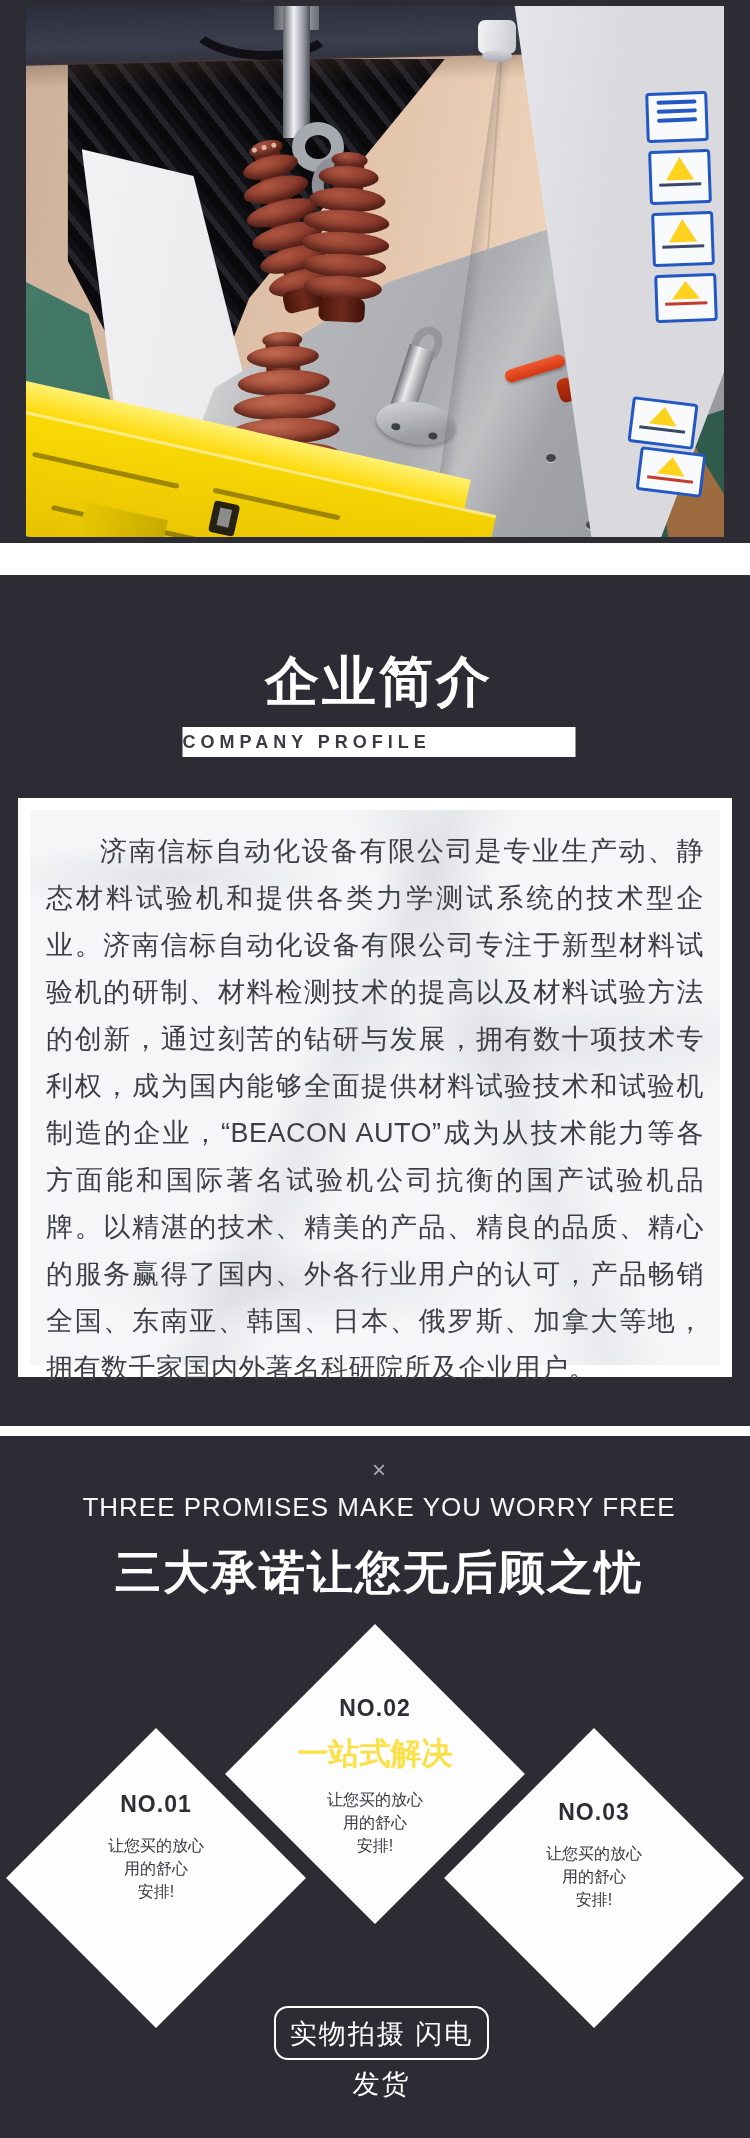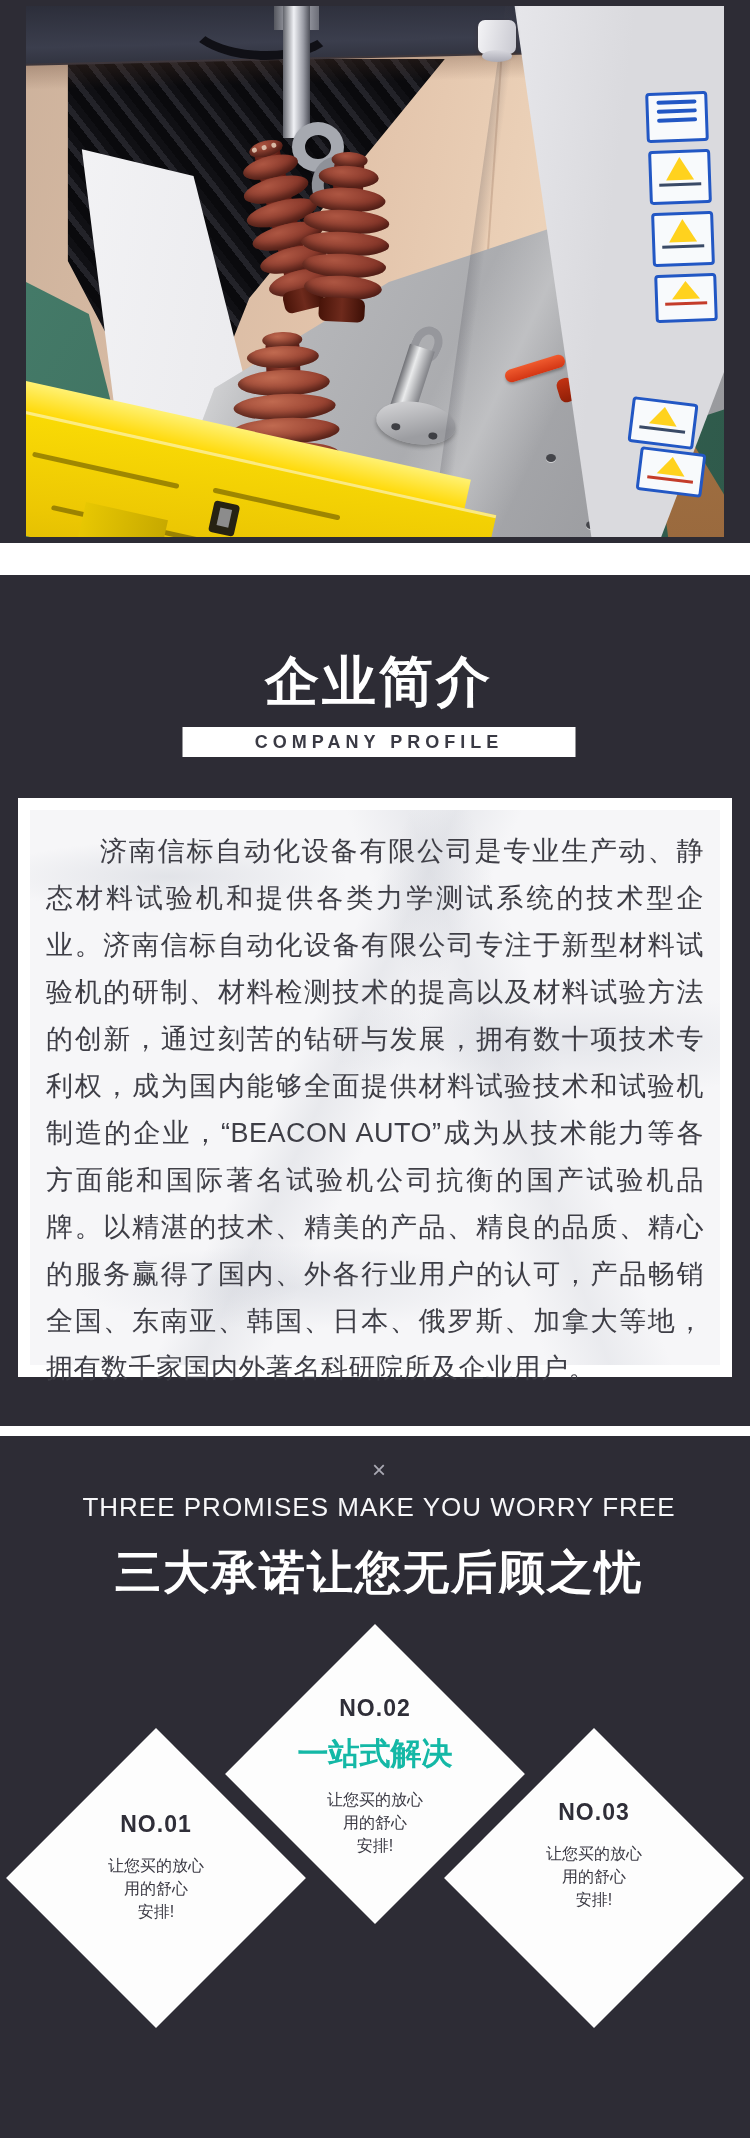--- a/index.html
+++ b/index.html
@@ -87,21 +87,21 @@
   .gap1{height:32px;background:#ffffff;}
   .gap2{height:10px;background:#ffffff;}
 
   
   .sec{position:relative;background:#2d2c35;width:718px;padding-left:40px;}
   .sec1{height:851px;}
   .sec2{height:702px;}
   .sec-title{position:absolute;top:76px;left:0;width:100%;text-align:center;margin:0;
         color:#ffffff;font-size:54px;line-height:60px;font-weight:bold;letter-spacing:3px;}
   .sub-bar{position:absolute;top:152px;left:50%;transform:translateX(-50%);width:393px;height:30px;background:#ffffff;
-        text-align:center;line-height:31px;color:#3a3a44;font-size:18px;font-weight:bold;letter-spacing:5px;}
+        line-height:31px;color:#3a3a44;font-size:18px;font-weight:bold;letter-spacing:5px;}
   .intro-box{position:absolute;top:223px;left:18px;width:714px;height:579px;background:#ffffff;box-sizing:border-box;}
   .marble{position:absolute;inset:12px;background-color:#f6f6f8;
         background-image:
           radial-gradient(ellipse 300px 60px at 20% 12%,rgba(172,178,190,.28),transparent 60%),
           radial-gradient(ellipse 420px 90px at 78% 42%,rgba(168,174,188,.22),transparent 60%),
           radial-gradient(ellipse 360px 70px at 38% 86%,rgba(168,174,188,.22),transparent 60%),
           linear-gradient(115deg,transparent 40%,rgba(158,164,178,.16) 45%,transparent 52%),
           linear-gradient(70deg,transparent 58%,rgba(158,164,178,.14) 65%,transparent 72%);}
   .intro-text{margin:0;padding:18px 16px;font-size:27px;line-height:47px;letter-spacing:.5px;
         color:#3e3e46;text-align:justify;text-indent:2em;font-weight:500;}
@@ -110,24 +110,24 @@
   .en-title{position:absolute;top:56px;left:0;width:100%;text-align:center;color:#f7f7f9;font-size:26px;
         font-weight:500;letter-spacing:1px;}
   .cn-title{position:absolute;top:106px;left:0;width:100%;text-align:center;color:#ffffff;font-size:46px;
         font-weight:bold;letter-spacing:2px;}
   .diamond{position:absolute;width:212px;height:212px;background:#fdfdfd;transform:rotate(45deg);}
   .d-mid{left:269px;top:232px;}
   .d-left{left:50px;top:336px;}
   .d-right{left:488px;top:336px;}
   .d-body{position:absolute;width:212px;height:212px;text-align:center;color:#34333d;box-sizing:border-box;padding-top:26px;}
   .d-body.mid{left:269px;top:232px;}
-  .d-body.left{left:50px;top:348px;}
+  .d-body.left{left:50px;top:328px;}
   .d-body.right{left:488px;top:336px;}
   .d-no{font-size:23px;line-height:28px;letter-spacing:1px;color:#2f2e38;font-weight:bold;}
-  .d-title{margin-top:14px;font-size:31px;line-height:36px;font-weight:600;color:#14b8a6;}
+  .d-title{margin-top:14px;font-size:31px;line-height:36px;font-weight:600;color:#fde047;}
   .d-lines{margin-top:16px;font-size:16px;line-height:23px;color:#3a3943;}
   .cta{position:absolute;left:274px;top:570px;width:215px;height:54px;box-sizing:border-box;
         border:2px solid #ffffff;border-radius:14px;background:transparent;color:#ffffff;
         font-size:27px;letter-spacing:2px;line-height:50px;text-align:center;
         font-family:"Liberation Sans","DejaVu Sans",sans-serif;cursor:pointer;}
 </style>
 </head>
 <body>
 
 <div class="page">
@@ -294,14 +294,15 @@
 
     <div class="d-body right">
       <div class="d-no">NO.03</div>
       <div class="d-lines">
         <div>让您买的放心</div>
         <div>用的舒心</div>
         <div>安排!</div>
       </div>
     </div>
 
+    <button class="cta">实物拍摄 闪电发货</button>
   </div>
 </div>
 
 </body></html>

